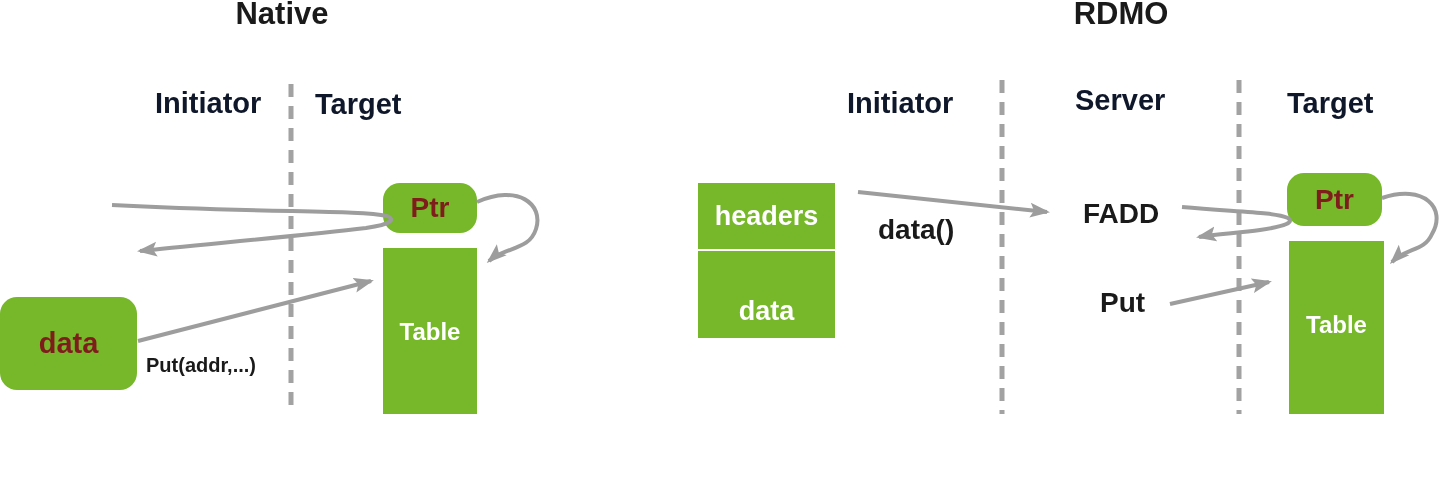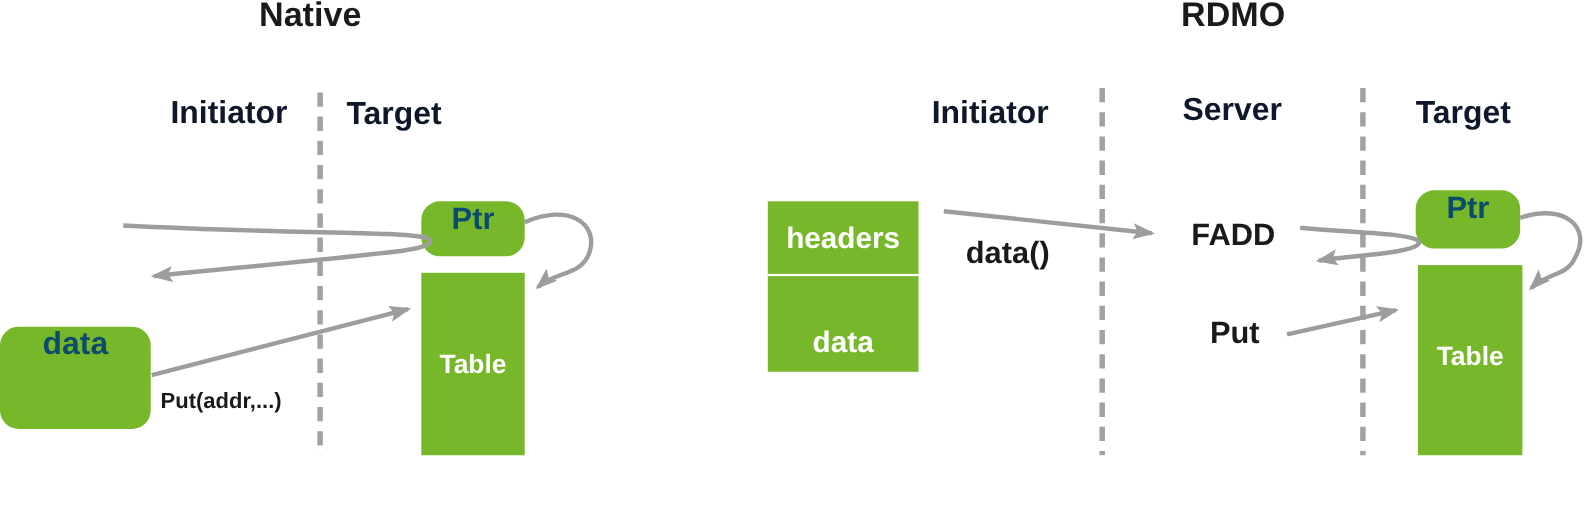--- a/index.html
+++ b/index.html
@@ -18,22 +18,22 @@
   .col-header{
     font-size:29px;font-weight:700;color:#0f172a;white-space:nowrap;
   }
   .code-label{
     font-size:20px;font-weight:700;color:#1a1a1a;white-space:nowrap;
   }
   .op-label{
     font-size:28px;font-weight:700;color:#1a1a1a;white-space:nowrap;
   }
   .gbox{
-    background:#76b82a;color:#0c4a6e;
-    display:flex;align-items:flex-start;justify-content:center;
+    background:#76b82a;color:#7f1d1d;
+    display:flex;align-items:center;justify-content:center;
     font-weight:600;
     border-radius:17px;
   }
   .gbox.data-left{font-size:29px;}
   .gbox.small{font-size:28px;}
   .table-box{
     background:#76b82a;color:#ffffff;font-weight:600;font-size:24px;
     display:flex;align-items:center;justify-content:center;
     padding-bottom:42px;box-sizing:border-box;
   }

